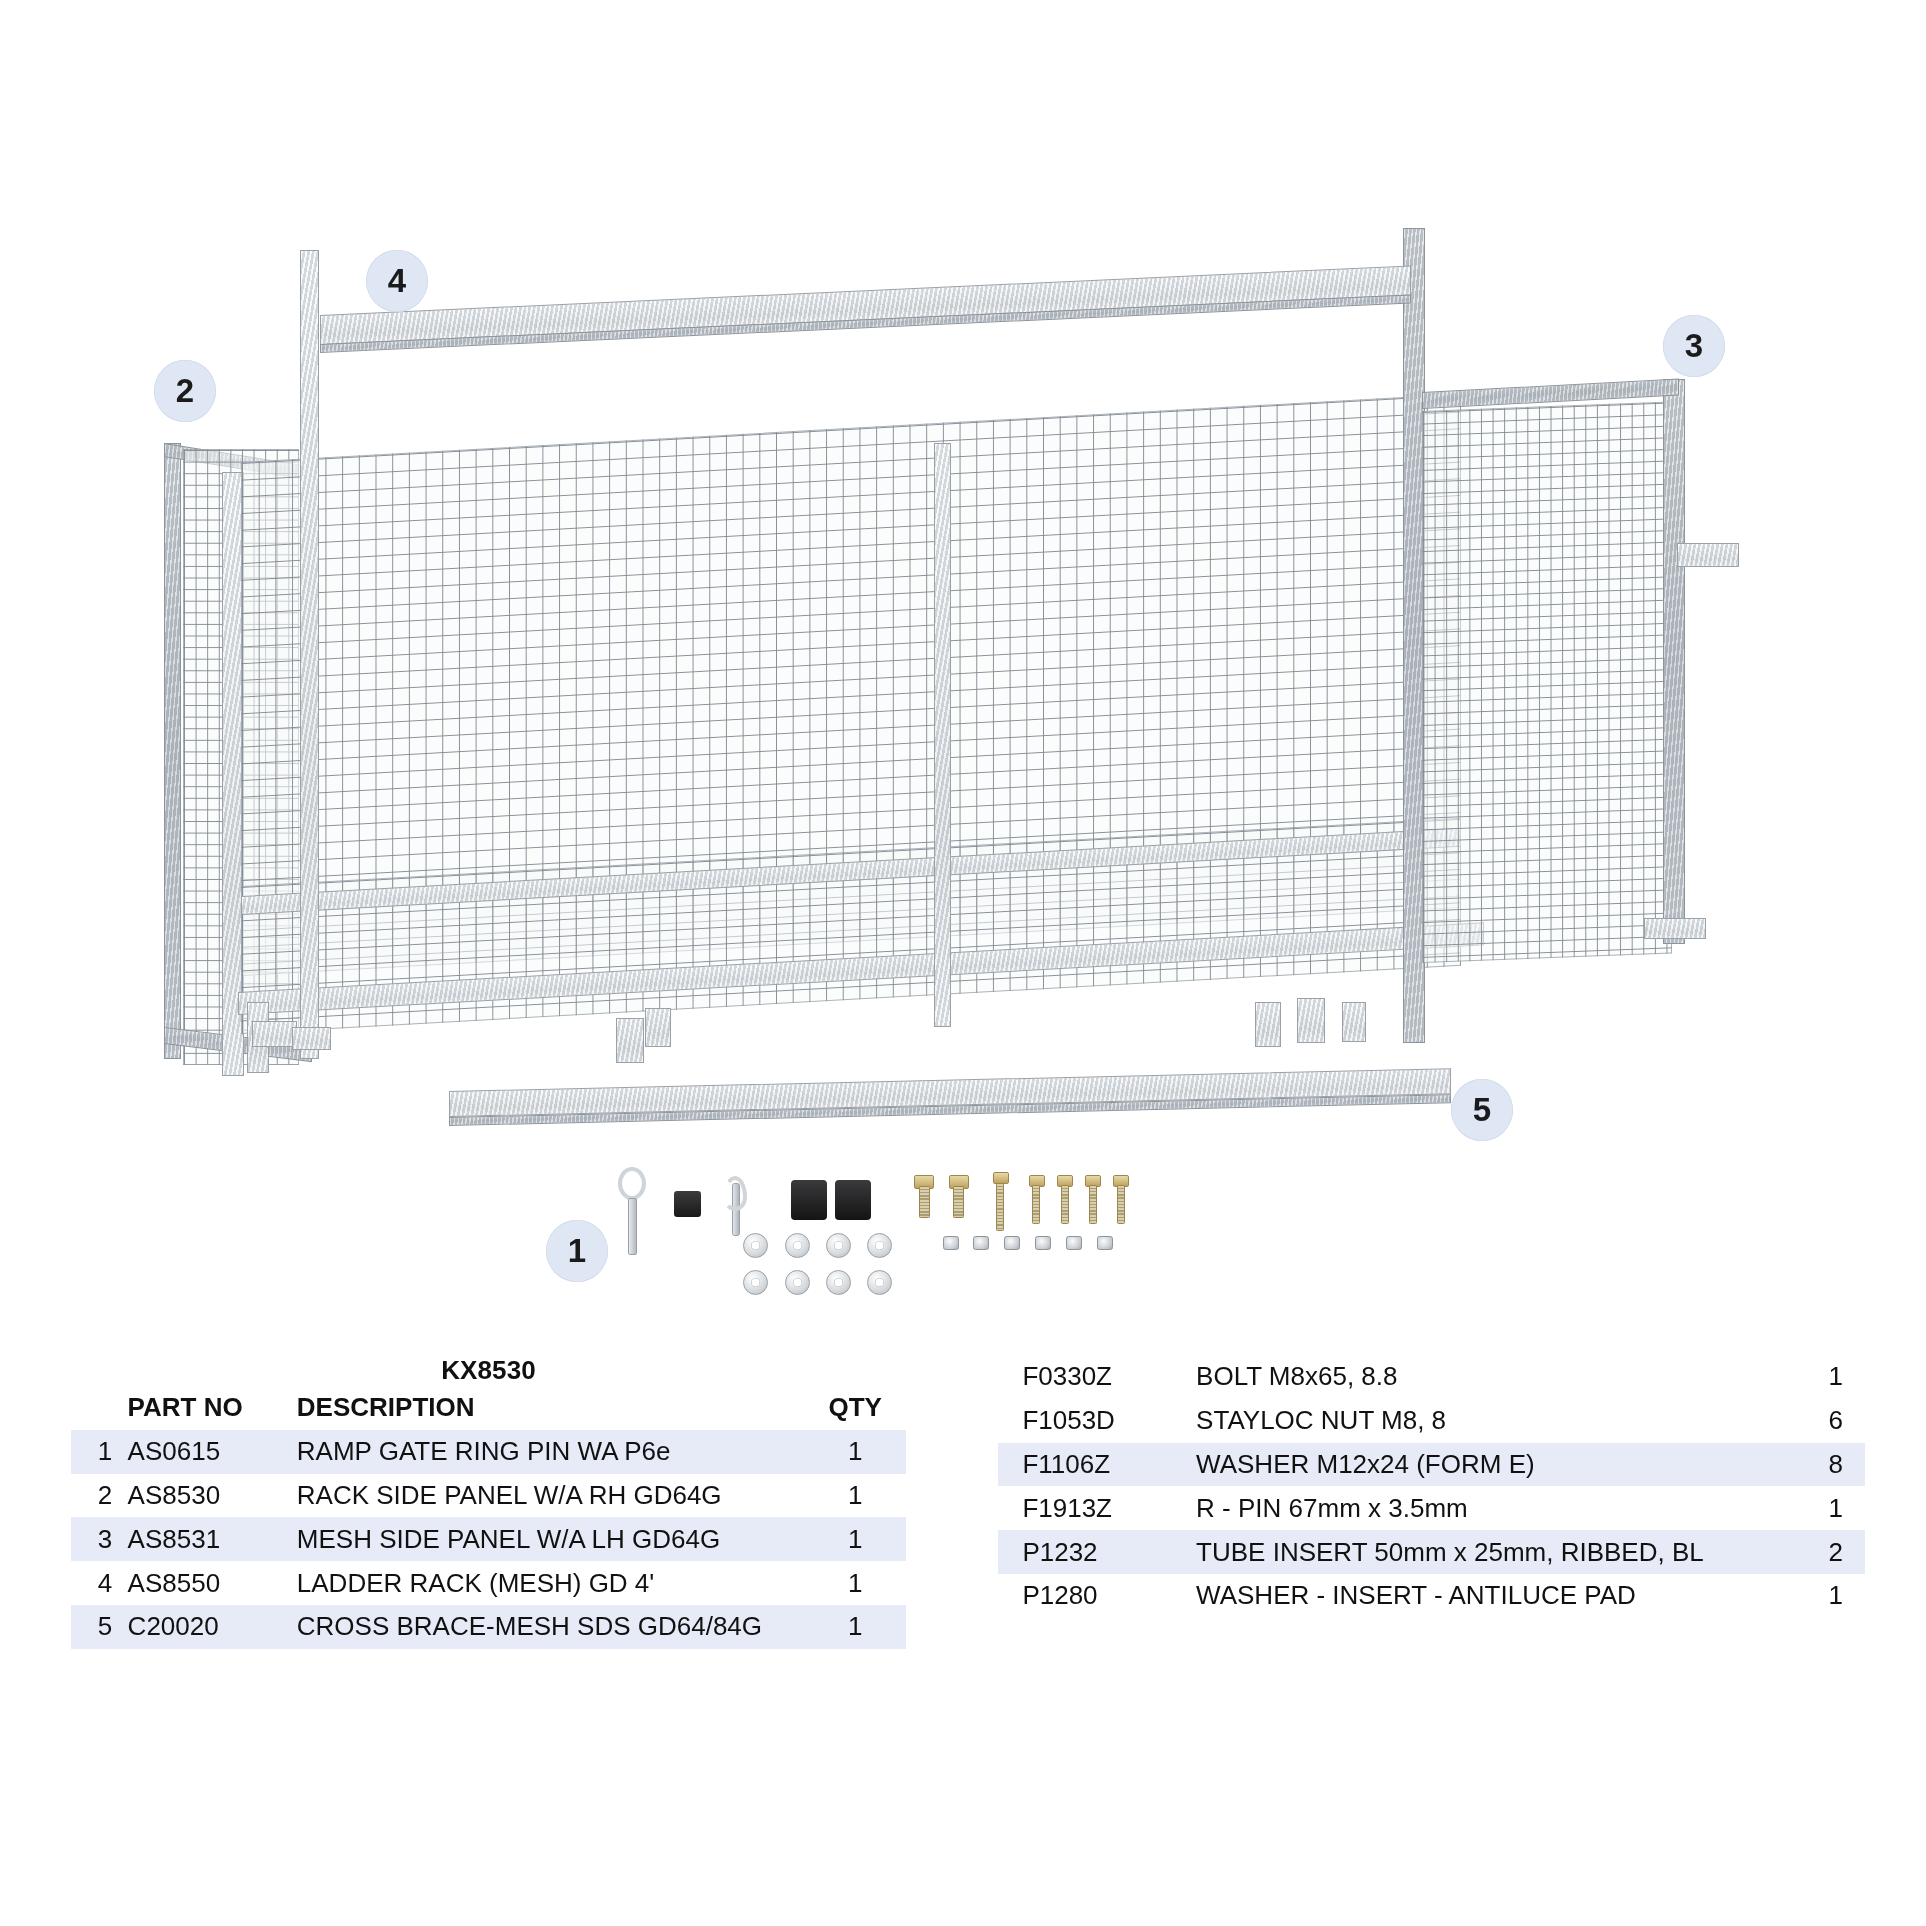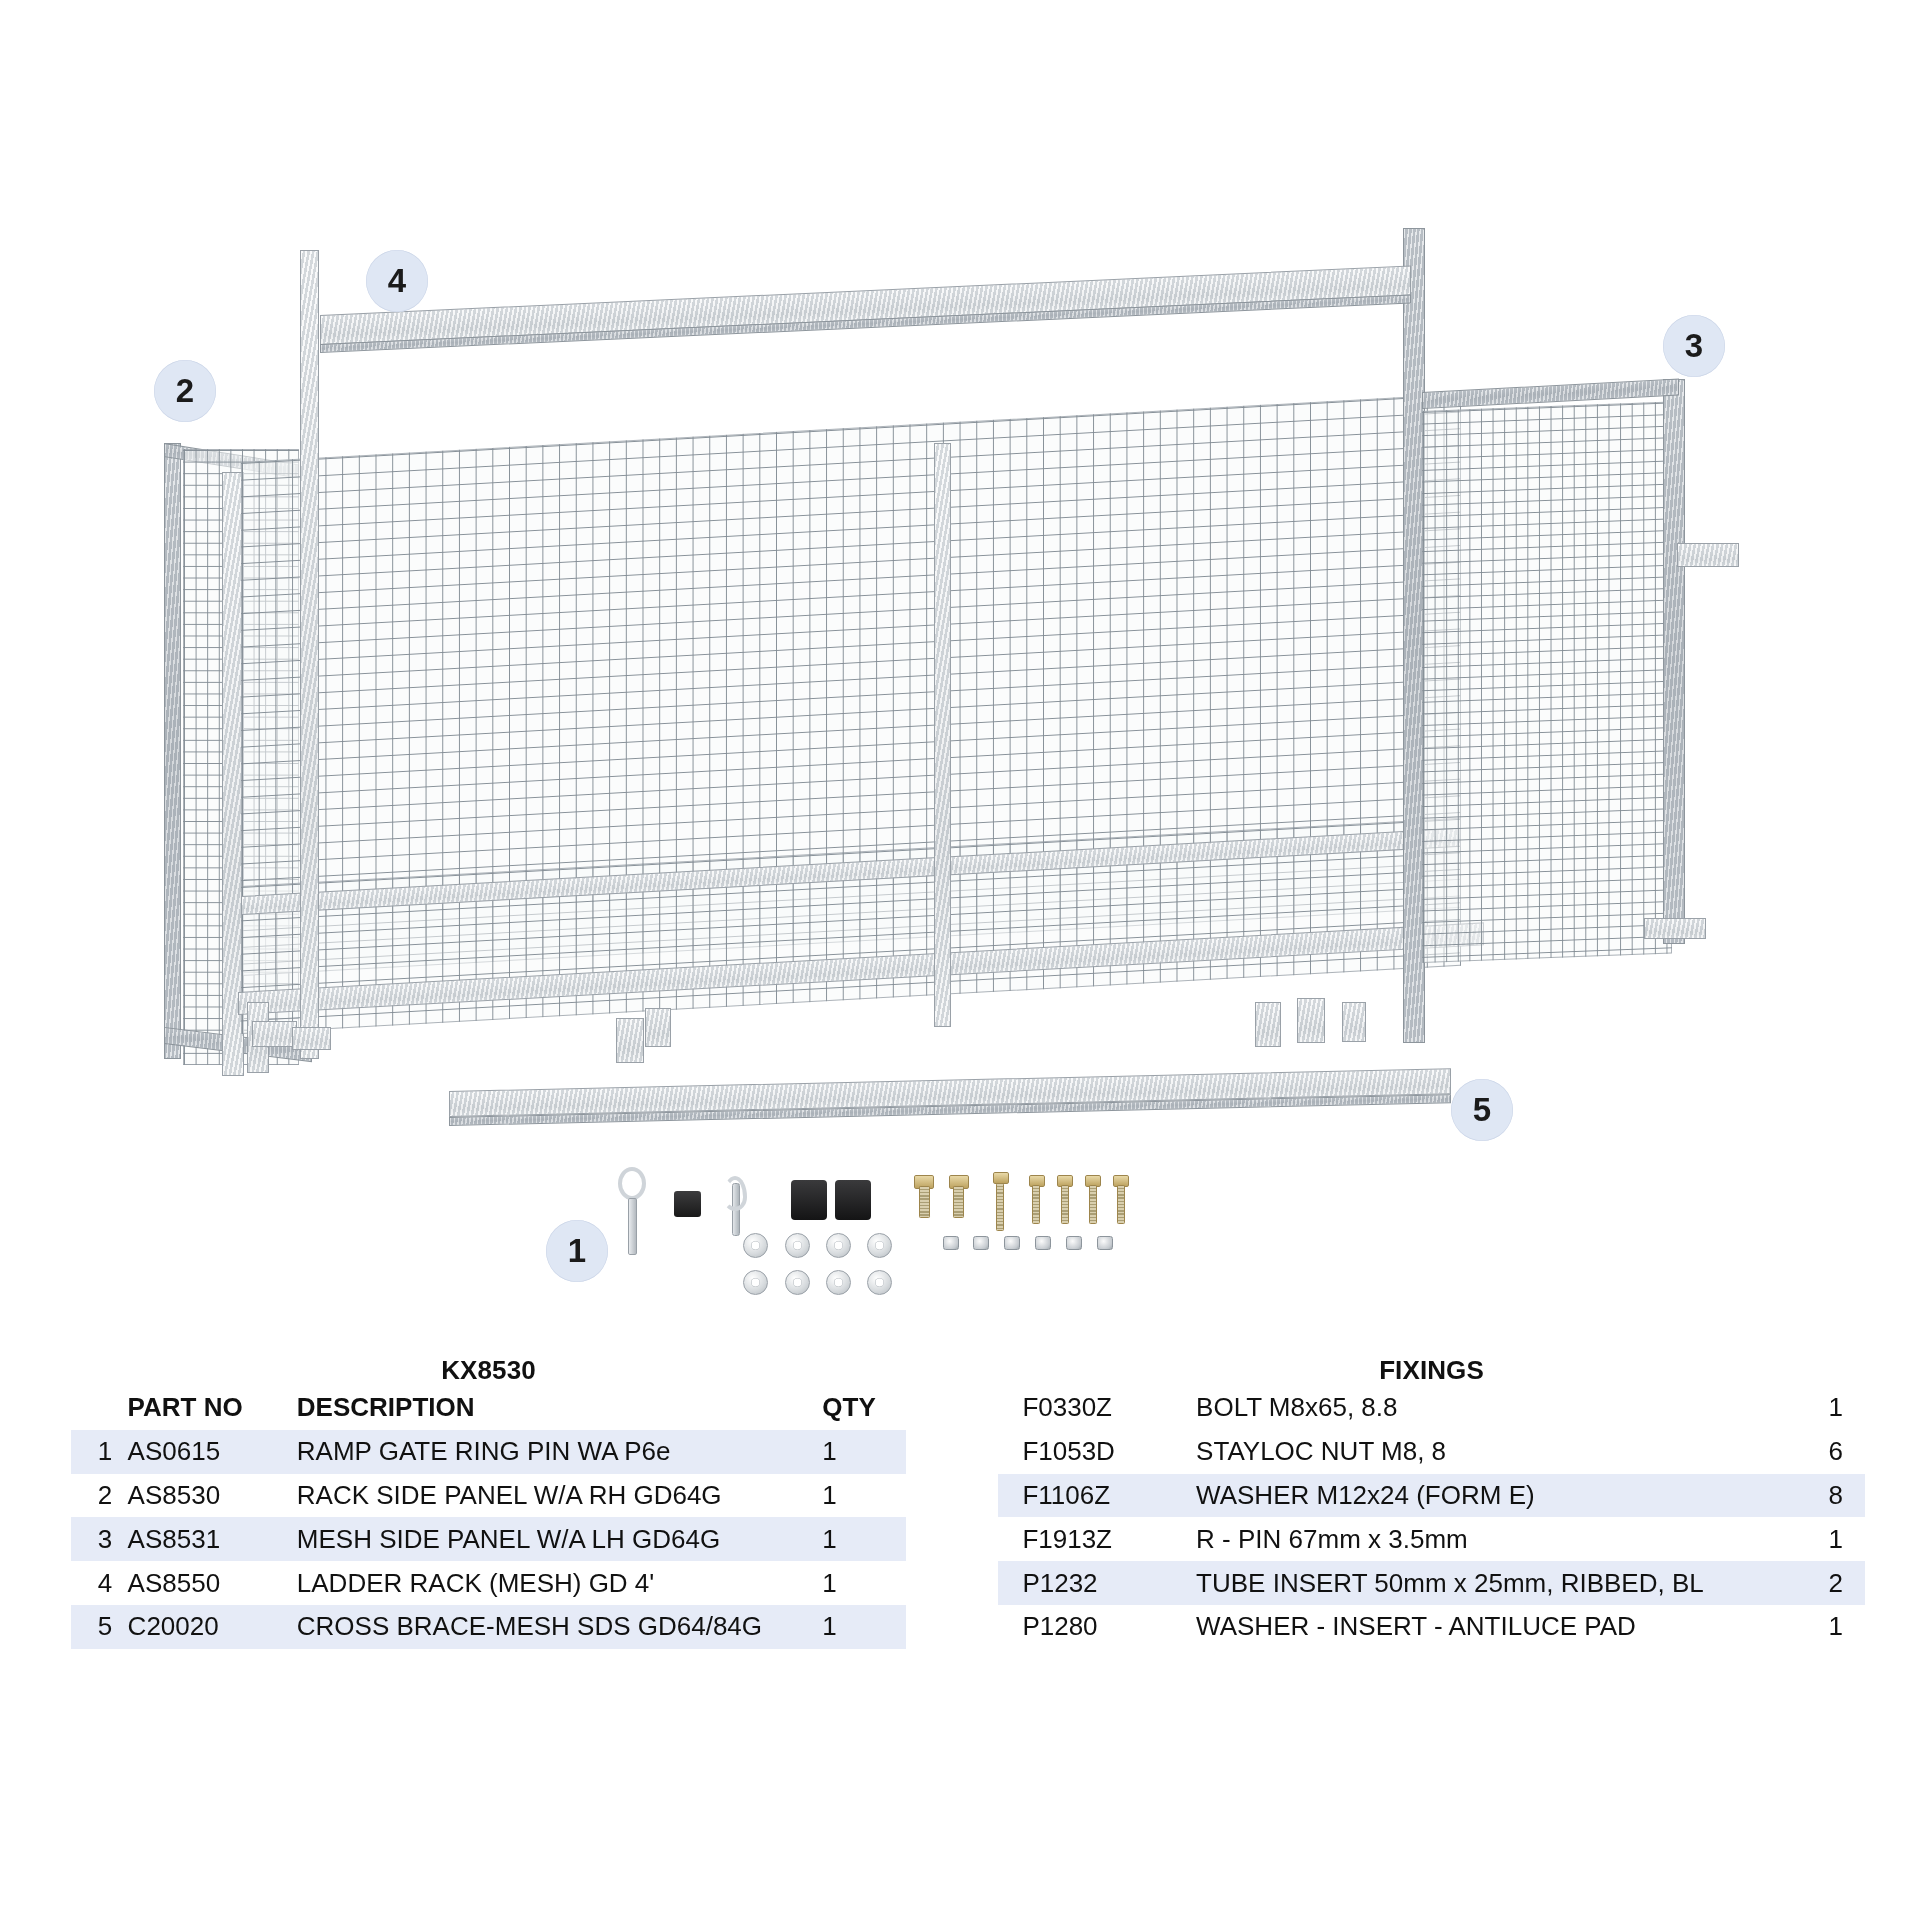--- a/index.html
+++ b/index.html
@@ -187,21 +187,21 @@
   #parts-wrap {
     position: absolute;
     left: 71px;
     top: 0;
     width: 835px;
   }
   #parts-table { width: 835px; }
   #parts-table td.c-idx  { width: 40px;  text-align: right; padding-right: 6.4px; }
   #parts-table td.c-part { width: 167px; }
   #parts-table td.c-desc { width: 526px; }
-  #parts-table td.c-qty  { width: 71px; text-align: left; padding-right: 18px; }
+  #parts-table td.c-qty  { width: 71px; text-align: center; padding-right: 18px; }
 
   
   #fix-wrap {
     position: absolute;
     left: 998px;
     top: 0;
     width: 867px;
   }
   #fix-table { width: 867px; }
   #fix-table td.f-code { width: 186px; padding-left: 24.4px; }
@@ -352,21 +352,20 @@
           <td class="c-idx">5</td>
           <td class="c-part">C20020</td>
           <td class="c-desc">CROSS BRACE-MESH SDS GD64/84G</td>
           <td class="c-qty">1</td>
         </tr>
       </tbody>
     </table>
   </div>
 
   <div id="fix-wrap">
-    <div class="tbl-title">FIXINGS</div>
     <table id="fix-table">
       <tbody>
         <tr class="zebra-b">
           <td class="f-code">F0330Z</td>
           <td class="f-desc">BOLT M8x65, 8.8</td>
           <td class="f-qty">1</td>
         </tr>
         <tr class="zebra-b">
           <td class="f-code">F1053D</td>
           <td class="f-desc">STAYLOC NUT M8, 8</td>

